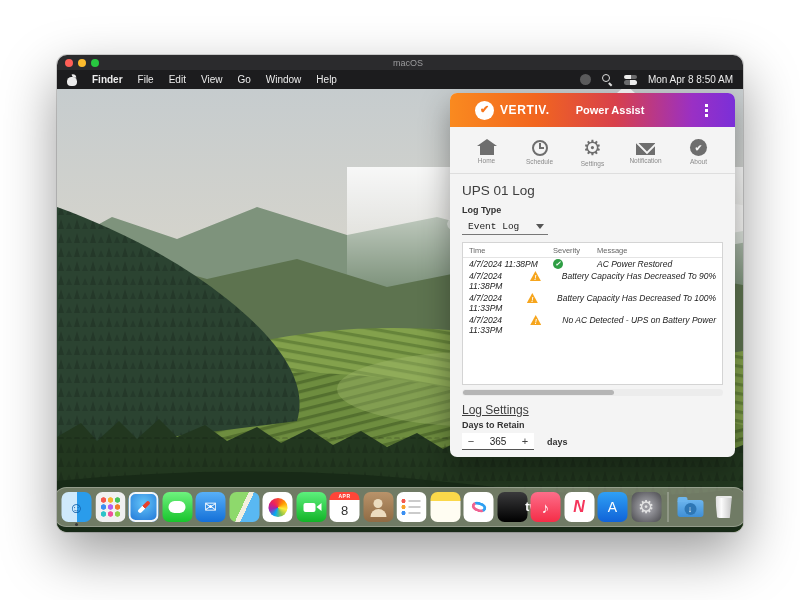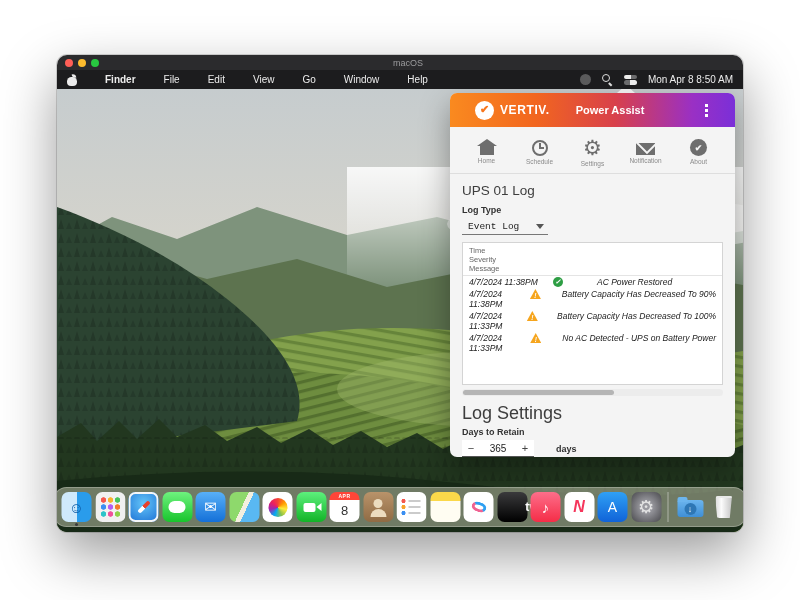--- a/index.html
+++ b/index.html
@@ -9,21 +9,21 @@
   .window { position:absolute; left:57px; top:55px; width:686px; height:477px;
     border-radius:10px; overflow:hidden; box-shadow:0 22px 55px rgba(0,0,0,.40), 0 0 0 1px rgba(0,0,0,.15); }
   .titlebar { height:15px; background:#2b2b2d; display:flex; align-items:center; position:relative; }
   .lights { display:flex; gap:5px; margin-left:8px; }
   .light { width:8px; height:8px; border-radius:50%; }
   .light.red{background:#ff5f57}.light.yellow{background:#febc2e}.light.green{background:#28c840}
   .win-title { position:absolute; left:16px; right:0; text-align:center; font-size:9px; color:#9c9c9e; }
 
   
   .menubar { height:19px; background:#1c1c1e; display:flex; align-items:center; padding:0 10px; color:#ececec; font-size:10px; }
-  .mb-left { display:flex; align-items:center; gap:28px; }
+  .mb-left { display:flex; align-items:center; gap:15px; }
   .apple { width:10px; height:12px; position:relative; }
   .apple::before{content:"";position:absolute;bottom:0;left:0;width:10px;height:9px;background:#ececec;border-radius:4.5px 4.5px 4px 4px;}
   .apple::after{content:"";position:absolute;top:0;left:5px;width:4px;height:4px;background:#ececec;border-radius:0 100% 0 100%;transform:rotate(-12deg);}
   .mb-item{cursor:default;white-space:nowrap}
   .mb-item.active{font-weight:bold}
   .mb-right { margin-left:auto; display:flex; align-items:center; gap:11px; }
   .vcirc{width:11px;height:11px;border-radius:50%;background:rgba(255,255,255,.28);}
   .sicon{width:11px;height:11px;position:relative;}
   .sicon::before{content:"";position:absolute;top:0;left:0;width:6px;height:6px;border:1.5px solid #dcdcdc;border-radius:50%;}
   .sicon::after{content:"";position:absolute;top:8px;left:7px;width:4px;height:1.5px;background:#dcdcdc;transform:rotate(45deg);transform-origin:left center;}
@@ -67,35 +67,35 @@
   .divider{height:1px;background:#dedede;margin-top:2px;}
 
   .content { padding:0 12px; }
   .page-title{font-size:13.5px;color:#3d3d3d;margin:9px 0 7px;}
   .field-label{font-size:9px;font-weight:bold;color:#333;}
   .dropdown{width:86px;margin-top:4px;height:16px;border-bottom:1px solid #777;display:flex;align-items:center;cursor:pointer;}
   .dropdown-text{font-size:9.5px;color:#222;padding-left:6px;flex:1;font-family:Liberation Mono, monospace;}
   .dd-arrow{width:0;height:0;border-left:4.5px solid transparent;border-right:4.5px solid transparent;border-top:5px solid #555;margin-right:4px;}
 
   .log-table{margin-top:7px;height:143px;background:#fff;border:1px solid #d4d4d4;overflow:hidden;}
-  .thead{display:flex;font-size:7.5px;color:#666;padding:3px 6px 2px;border-bottom:1px solid #e4e4e4;flex-direction:column;}
+  .thead{display:flex;font-size:7.5px;color:#666;padding:3px 6px 2px;border-bottom:1px solid #e4e4e4;}
   .trow{display:flex;align-items:flex-start;font-size:8.5px;color:#1c1c1c;padding:1px 6px;font-style:italic;}
   .c-time{width:84px;} .c-sev{width:44px;display:flex;} .c-msg{flex:1;white-space:nowrap;}
   .sev{display:flex;align-items:center;justify-content:center;font-weight:bold;color:#fff;}
   .sev.success{width:10px;height:10px;border-radius:50%;background:#2e9e44;font-size:7px;}
   .sev.warning{width:11px;height:10px;background:#f6a51d;clip-path:polygon(50% 0,100% 100%,0 100%);font-size:6.5px;align-items:flex-end;}
   .hscroll{margin-top:4px;height:7px;border-radius:4px;background:#ececec;position:relative;}
   .hthumb{position:absolute;left:1px;top:1px;height:5px;width:58%;border-radius:3px;background:#b5b5b5;cursor:pointer;}
 
-  .settings-title{font-size:18px;color:#3d3d3d;margin:7px 0 3px;}
+  .settings-title{font-size:12px;color:#3d3d3d;margin:7px 0 3px;text-decoration:underline;}
   .stepper-row{display:flex;align-items:center;margin-top:3px;}
   .stepper{width:72px;height:17px;background:#fff;border-bottom:1.5px solid #555;display:flex;align-items:center;}
   .step-btn{width:18px;text-align:center;font-size:11px;color:#444;cursor:pointer;line-height:15px;}
   .step-val{flex:1;text-align:center;font-size:10px;color:#222;}
-  .unit{font-size:9px;font-weight:bold;color:#333;margin-left:22px;}
+  .unit{font-size:9px;font-weight:bold;color:#333;margin-left:13px;}
 
   
   .dock { position:absolute; bottom:5px; left:50%; transform:translateX(-50%);
     display:flex; align-items:center; gap:3.5px; padding:4px 7px;
     background:rgba(185,190,165,.55); border:1px solid rgba(255,255,255,.25); border-radius:13px; }
   .dk{width:30px;height:30px;border-radius:7px;display:flex;align-items:center;justify-content:center;position:relative;color:#fff;cursor:pointer;flex-shrink:0;}
   .dk .sub{display:none;}
   .g{display:flex;align-items:center;justify-content:center;}
   .dk.finder{background:linear-gradient(90deg,#cfe9fb 50%,#2a9ceb 50%);}
   .dk.finder .g{color:#0d5ba6;font-size:15px;}

